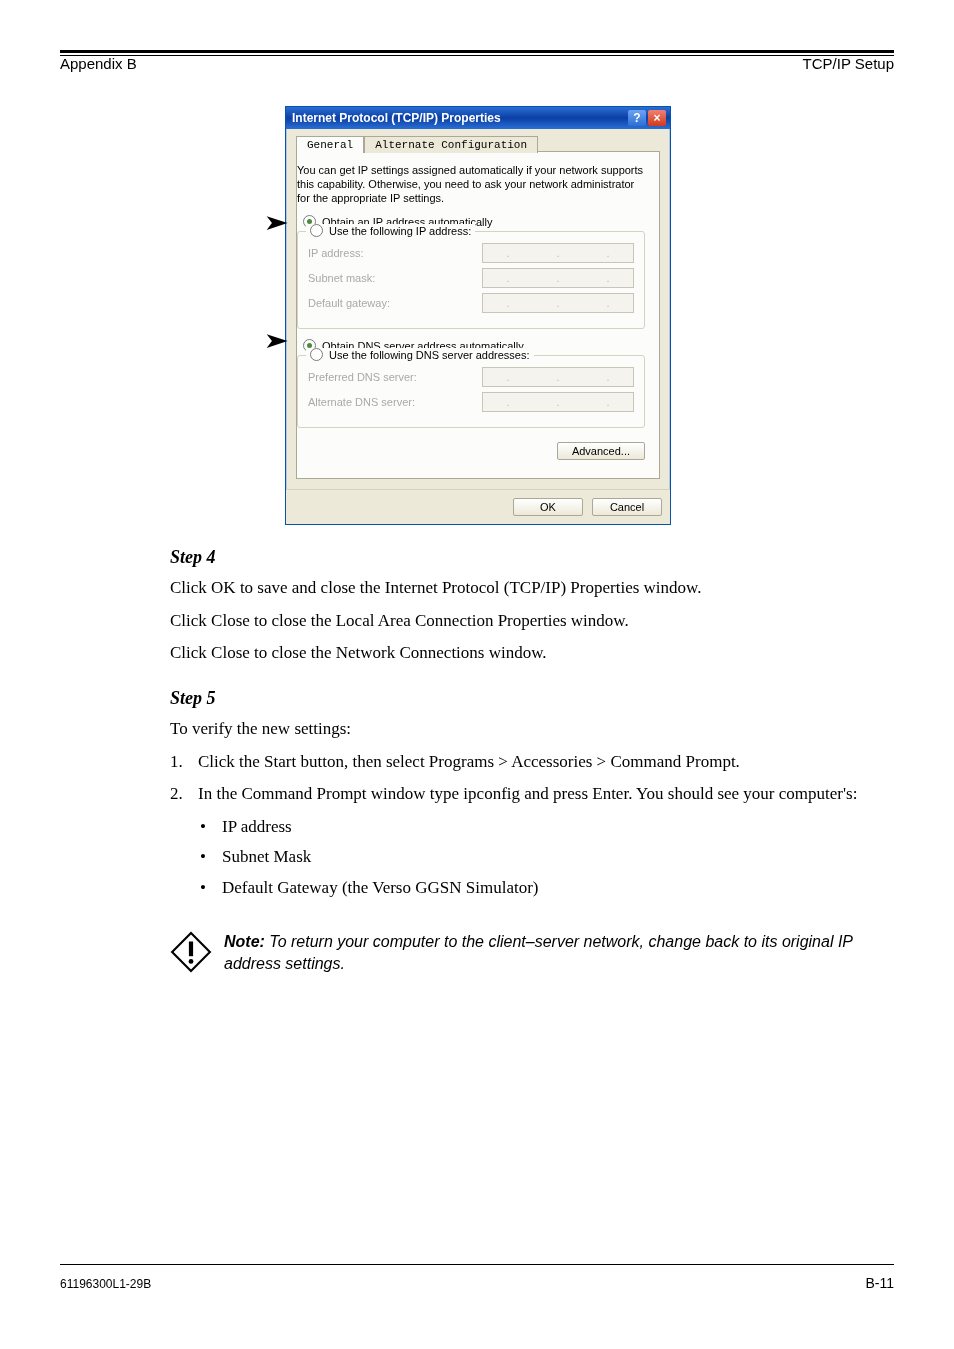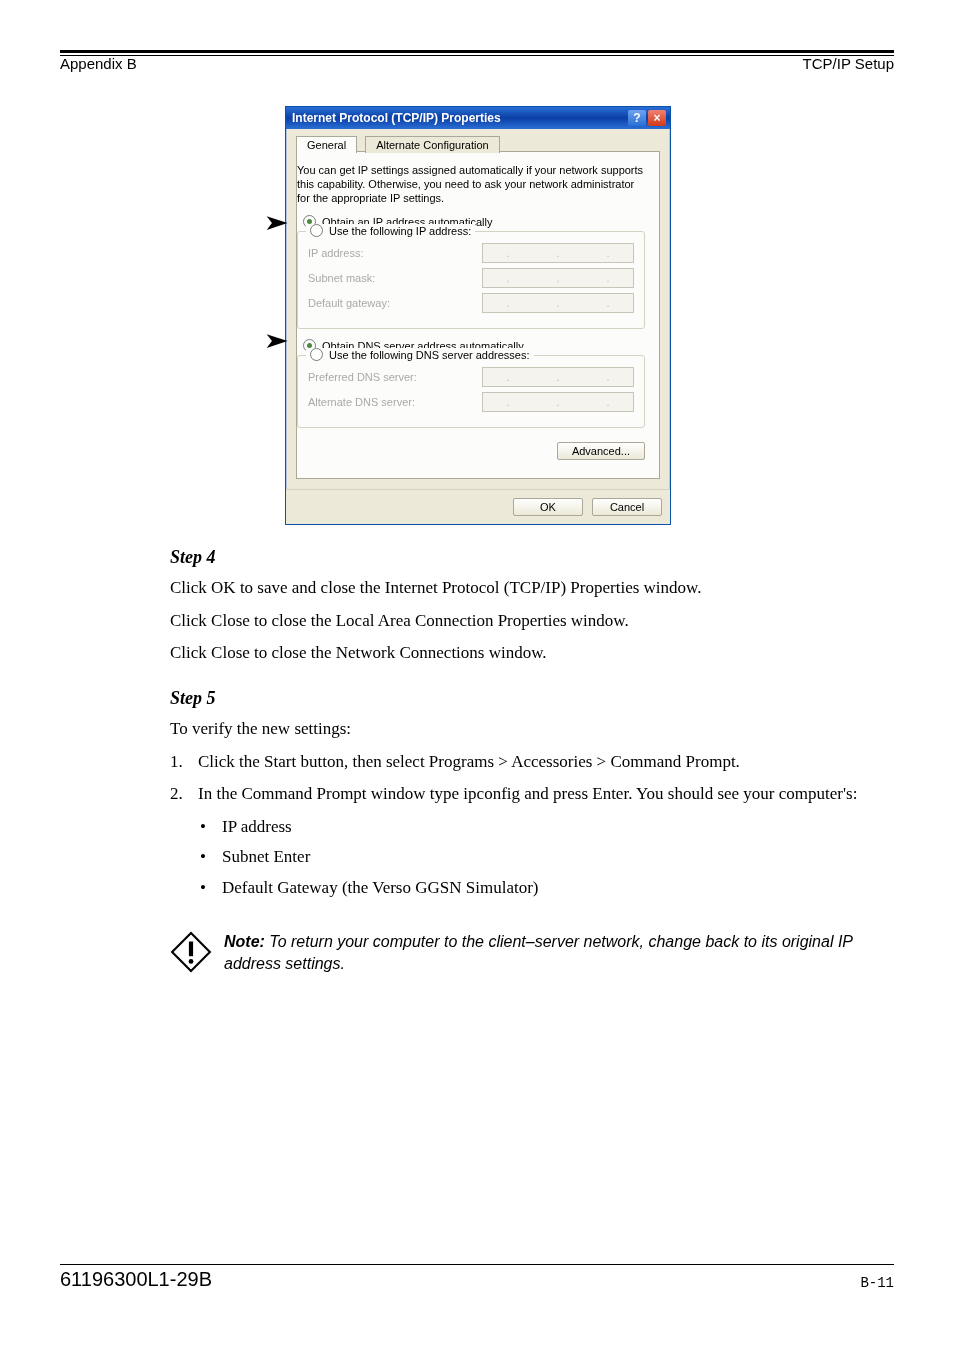--- a/index.html
+++ b/index.html
@@ -71,22 +71,23 @@
     font-size: 12px;
     border-radius: 2px;
   }
   .xp-btn.help { background: linear-gradient(#6fa3ef,#2a6fd6); color:#fff; }
   .xp-btn.close { background: linear-gradient(#f08070,#d23a1a); color:#fff; }
   .xp-body {
     padding: 6px 10px 10px 10px;
   }
   .xp-tabs {
     display: flex;
-    gap: 8px;
+    gap: 0;
     margin-bottom: -1px;
+    font-family: Liberation Mono, monospace;
   }
   .xp-tab {
     border: 1px solid #aca899;
     border-bottom: none;
     background: #ece9d8;
     padding: 2px 10px;
     font-size: 11px;
     position: relative;
     top: 1px;
   }
@@ -221,26 +222,26 @@
   .bold { font-weight: bold; }
   .footer-line {
     position: absolute;
     left: 60px; right: 60px; bottom: 56px;
     border-top: 1px solid #000;
   }
   .footer-left {
     position: absolute;
     left: 60px; bottom: 30px;
     font-family: Arial, Helvetica, sans-serif;
-    font-size: 20px;
+    font-size: 12px;
   }
   .footer-right {
     position: absolute;
     right: 60px; bottom: 30px;
-    font-family: Liberation Mono, monospace;
+    font-family: Liberation Sans, sans-serif;
     font-size: 14px;
   }
 </style>
 </head>
 <body>
 
 <div class="page">
   <div class="header-left">Appendix B</div>
   <div class="header-right">TCP/IP Setup</div>
   <div class="topline"></div>
@@ -360,21 +361,21 @@
     <div class="num-item">
       <span class="n">2.</span>
       <span>In the Command Prompt window type ipconfig and press Enter. You should see your computer's:</span>
     </div>
     <div class="bullet-item">
       <span class="b">•</span>
       <span>IP address</span>
     </div>
     <div class="bullet-item">
       <span class="b">•</span>
-      <span>Subnet Enter</span>
+      <span>Subnet Mask</span>
     </div>
     <div class="bullet-item">
       <span class="b">•</span>
       <span>Default Gateway (the Verso GGSN Simulator)</span>
     </div>
 
     <div class="note-row">
       <svg class="note-icon" viewBox="0 0 40 40">
         <polygon points="20,2 38,20 20,38 2,20" fill="#fff" stroke="#000" stroke-width="2"></polygon>
         <rect x="18" y="10" width="4" height="14" fill="#000"></rect>

